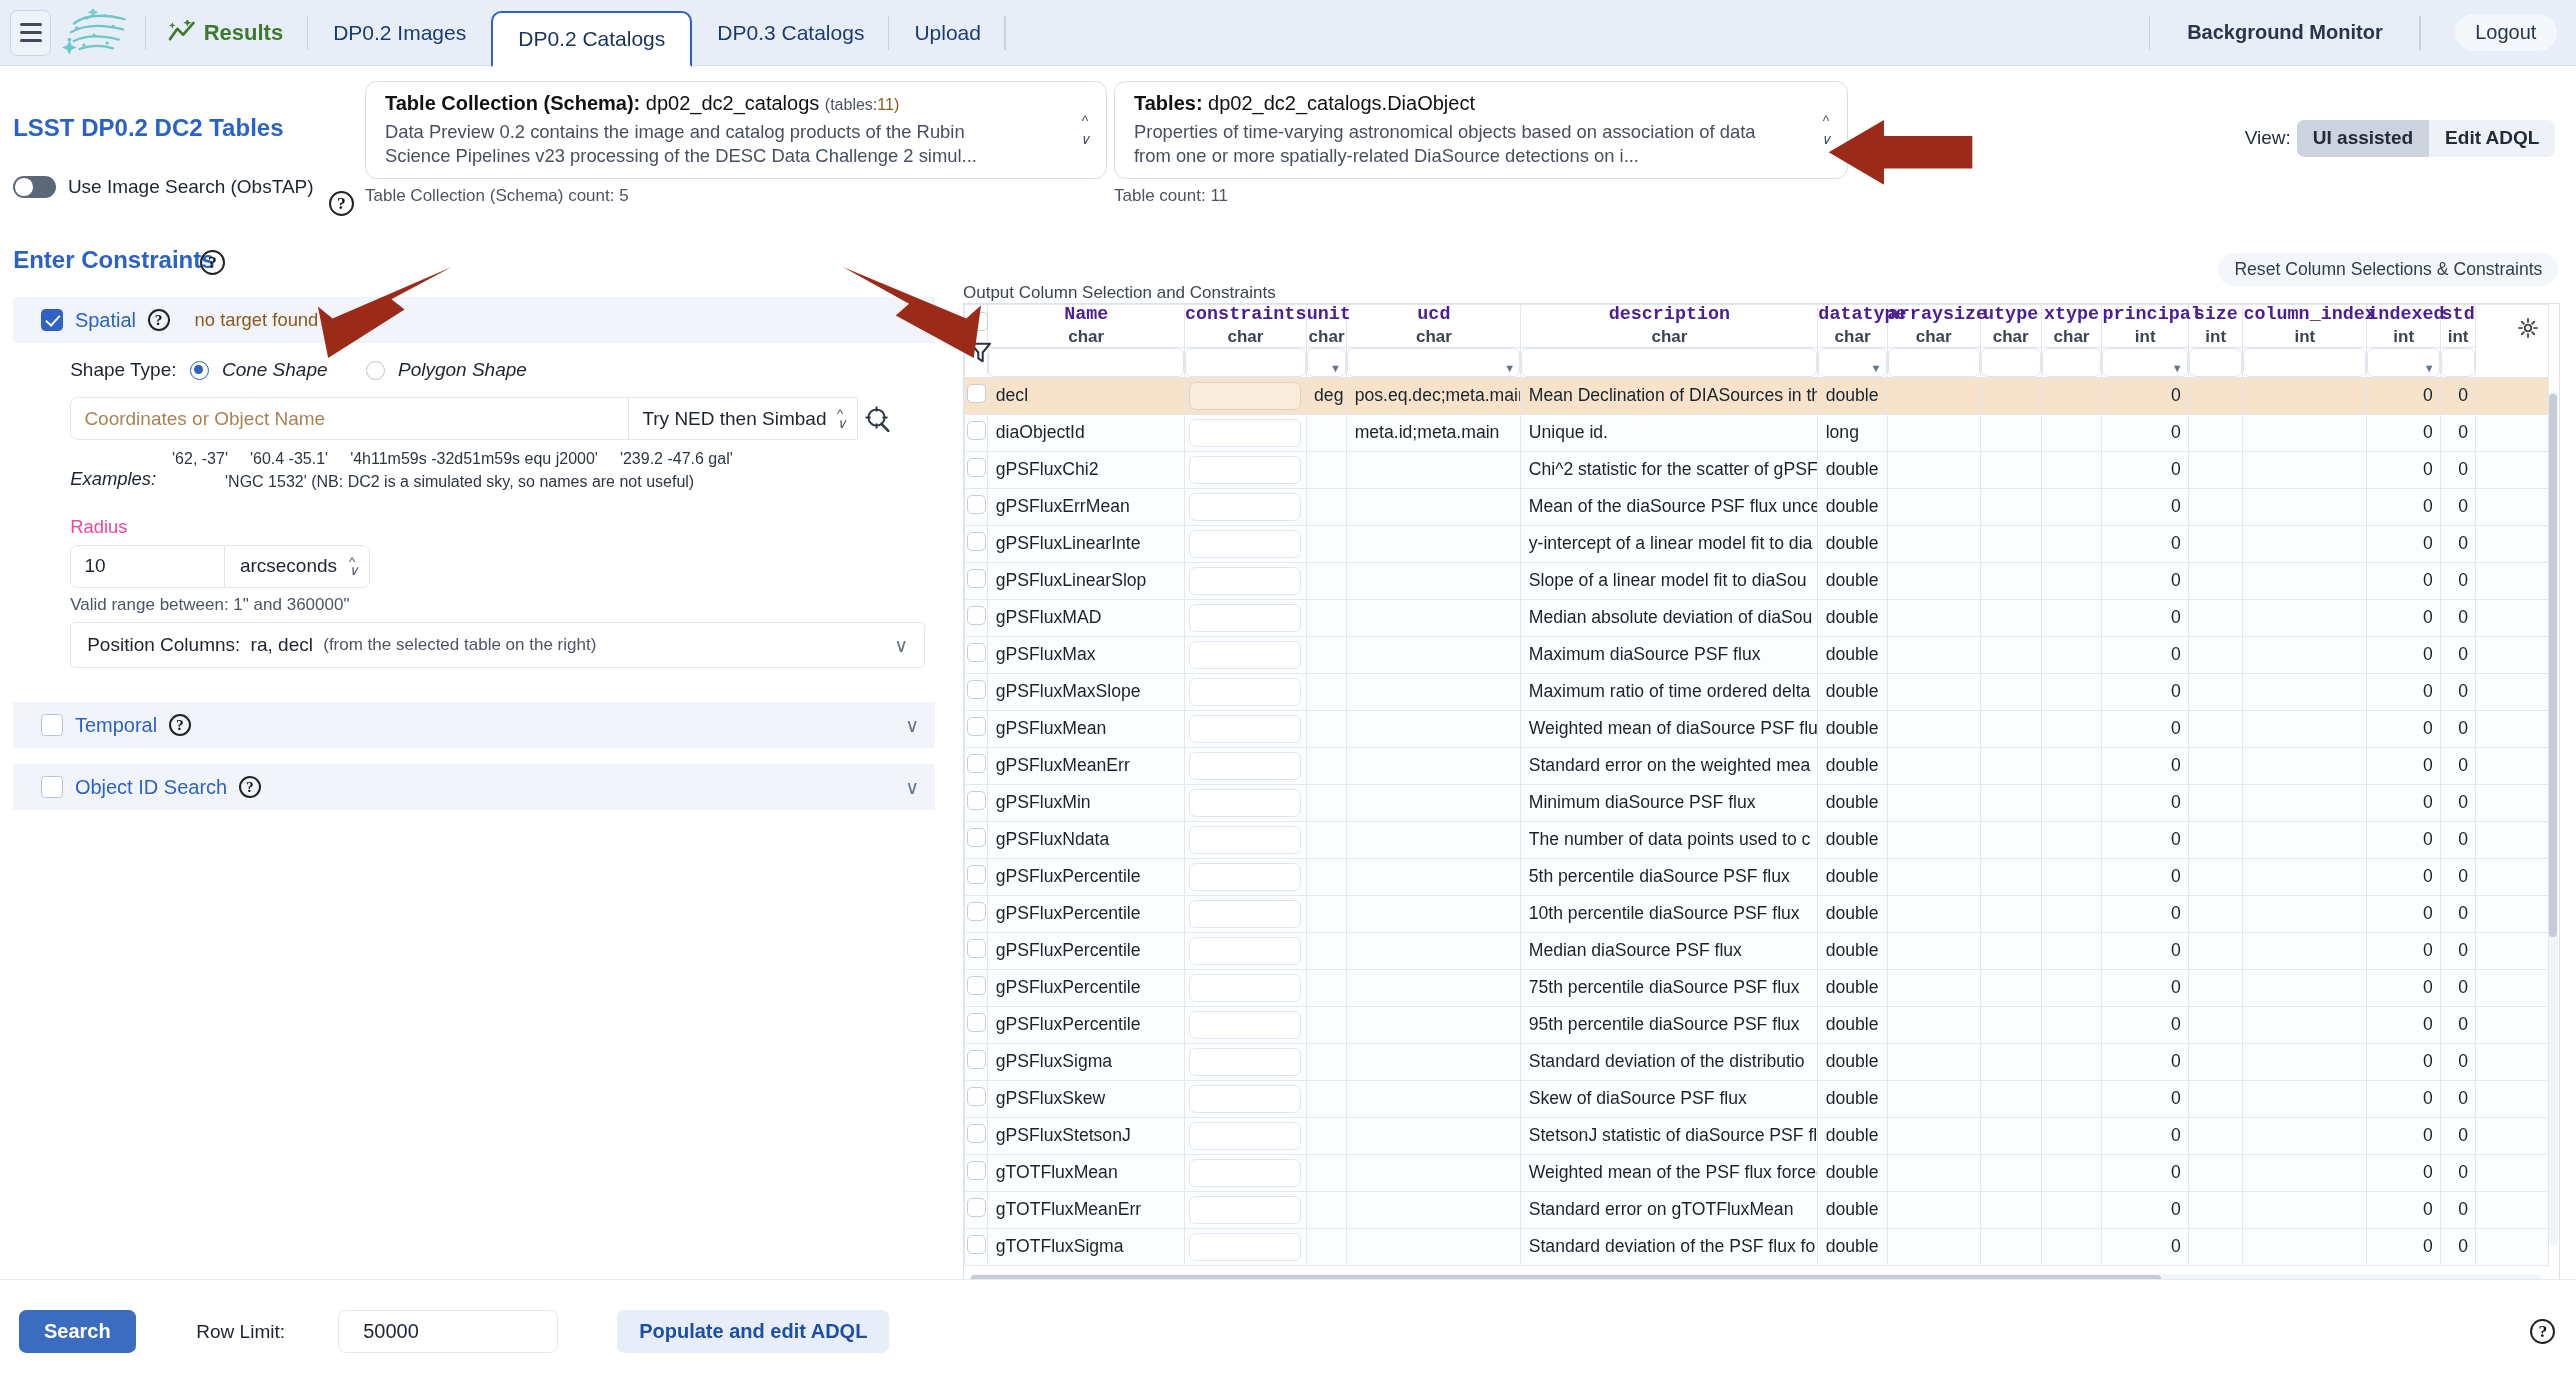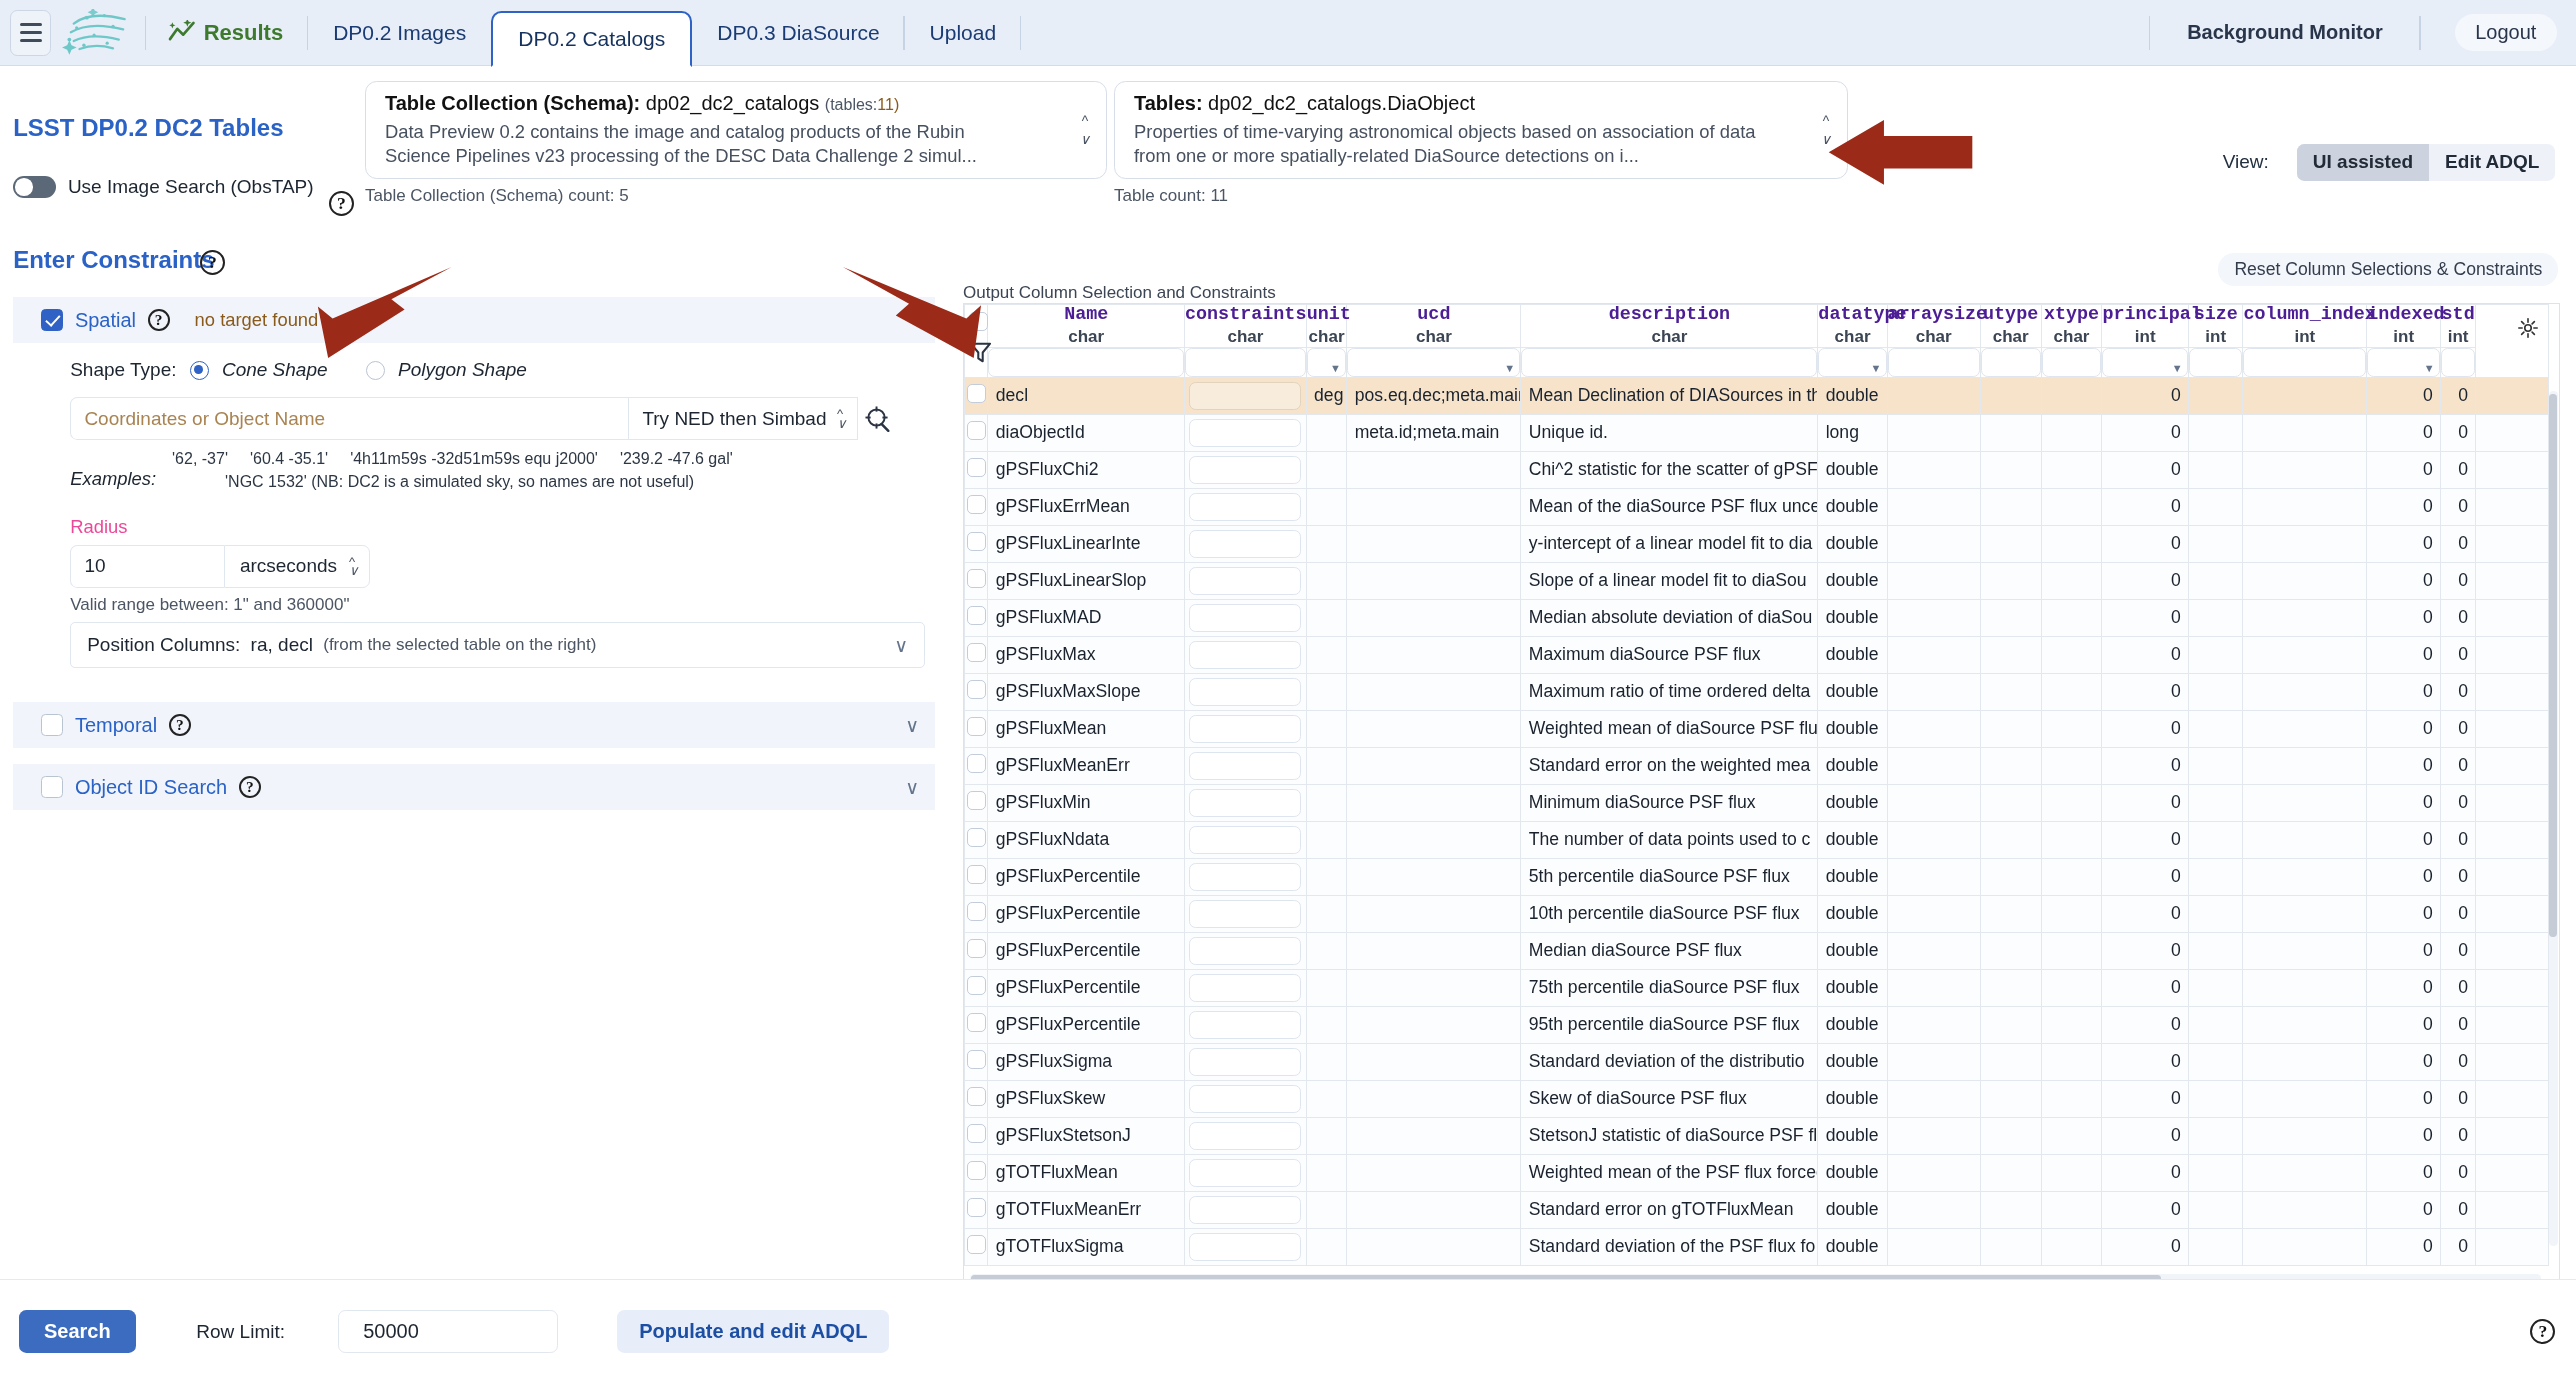--- a/index.html
+++ b/index.html
@@ -88,21 +88,21 @@
   .selbox .line1 b { font-weight: bold; }
   .selbox .line1 .val { font-weight: normal; color:#111; }
   .selbox .line1 .cnt { font-size: 16px; color:#4b5563; }
   .selbox .line1 .cntnum { color: #8a5a1b; }
   .selbox .desc { font-size: 18.4px; color: #46505e; line-height: 1.32; margin-top: 4.4px; max-width: 92%;}
   .spin { position:absolute; right: 13.2px; top: 50%; transform: translateY(-50%); width: 16px; height: 32px;
           display:flex; flex-direction:column; justify-content:space-between; align-items:center; cursor:pointer;}
   .spin i { font-size: 14px; color:#4b5563; line-height: 1; }
   .cap { position:absolute; font-size: 17px; color: #4b5563; }
 
-  .viewrow { position:absolute; right: 20.6px; top: 144px; display:flex; align-items:center; gap:28px;}
+  .viewrow { position:absolute; right: 20.6px; top: 120px; display:flex; align-items:center; gap:6px;}
   .viewlbl { font-size: 19px; color:#22303f;}
   .segwrap { display:flex; background:#eef2f8; border-radius: 7.3px; overflow:hidden;}
   .seg { font-size: 19px; font-weight:bold; color:#222b38; padding: 7.3px 16px; cursor:pointer;}
   .seg.on { background:#ccd3de; }
 
   
   .cst-title { position:absolute; left: 13.2px; top: 246px; font-size:24px; font-weight:bold; color:#2a62c6;}
   .cst-q { position:absolute; left: 200px; top: 250px;}
 
   .reset-btn {
@@ -283,21 +283,21 @@
       <span>Results</span>
       <span class="sep"></span>
     </div>
     <div class="tab">
       <span>DP0.2 Images</span>
     </div>
     <div class="tab active">
       <span>DP0.2 Catalogs</span>
     </div>
     <div class="tab">
-      <span>DP0.3 DiaSource</span>
+      <span>DP0.3 Catalogs</span>
       <span class="sep"></span>
     </div>
     <div class="tab">
       <span>Upload</span>
       <span class="sep"></span>
     </div>
   </div>
 
   <div class="topright">
     <div class="navdiv"></div>

